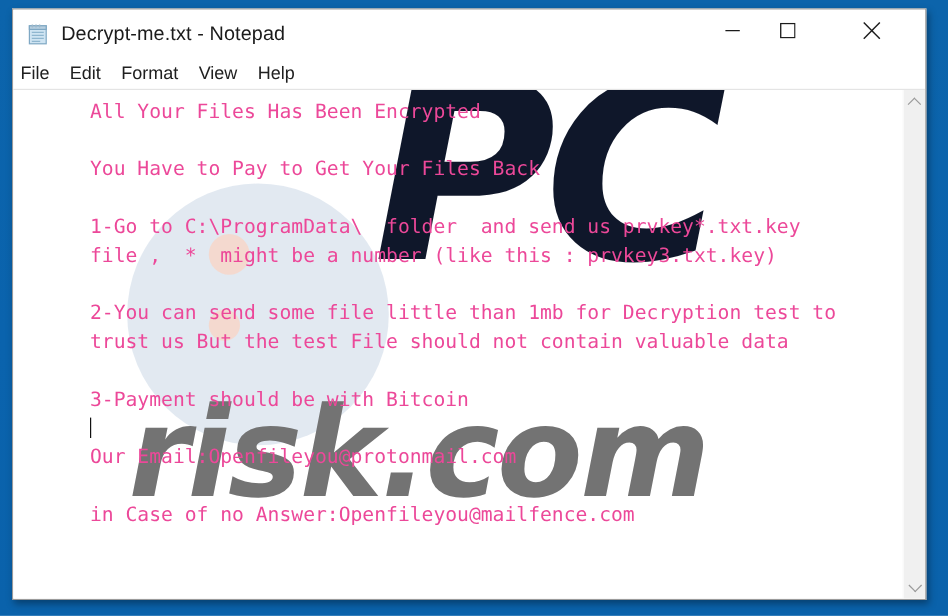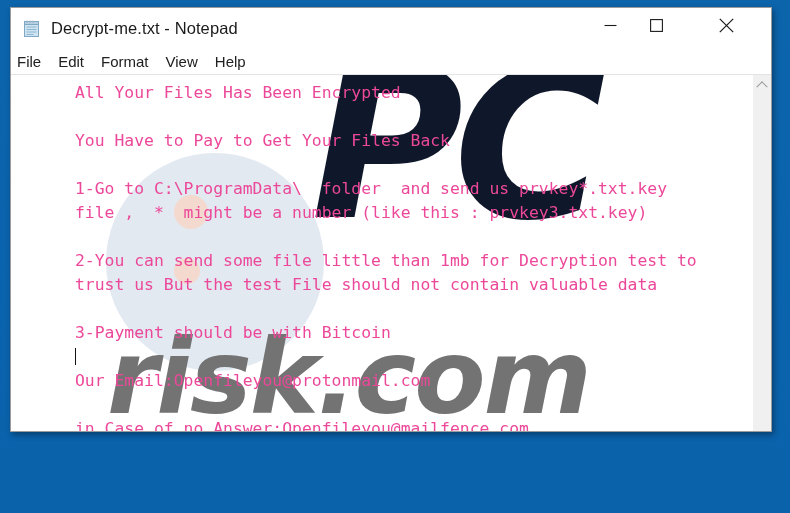--- a/index.html
+++ b/index.html
@@ -20,21 +20,21 @@
     inset: 0;
     background: linear-gradient(180deg, #0c64ab 0%, #0a63ad 55%, #0a62ab 100%);
   }
 
   
   #window {
     position: absolute;
     left: 10px;
     top: 7px;
     width: 762px;
-    height: 425px;
+    height: 493px;
     background: #ffffff;
     border: 1px solid #9b9b9b;
     box-shadow: 2px 3px 6px rgba(0, 0, 0, 0.35);
     box-sizing: border-box;
     overflow: hidden;
   }
 
   
   #titlebar {
     position: relative;

